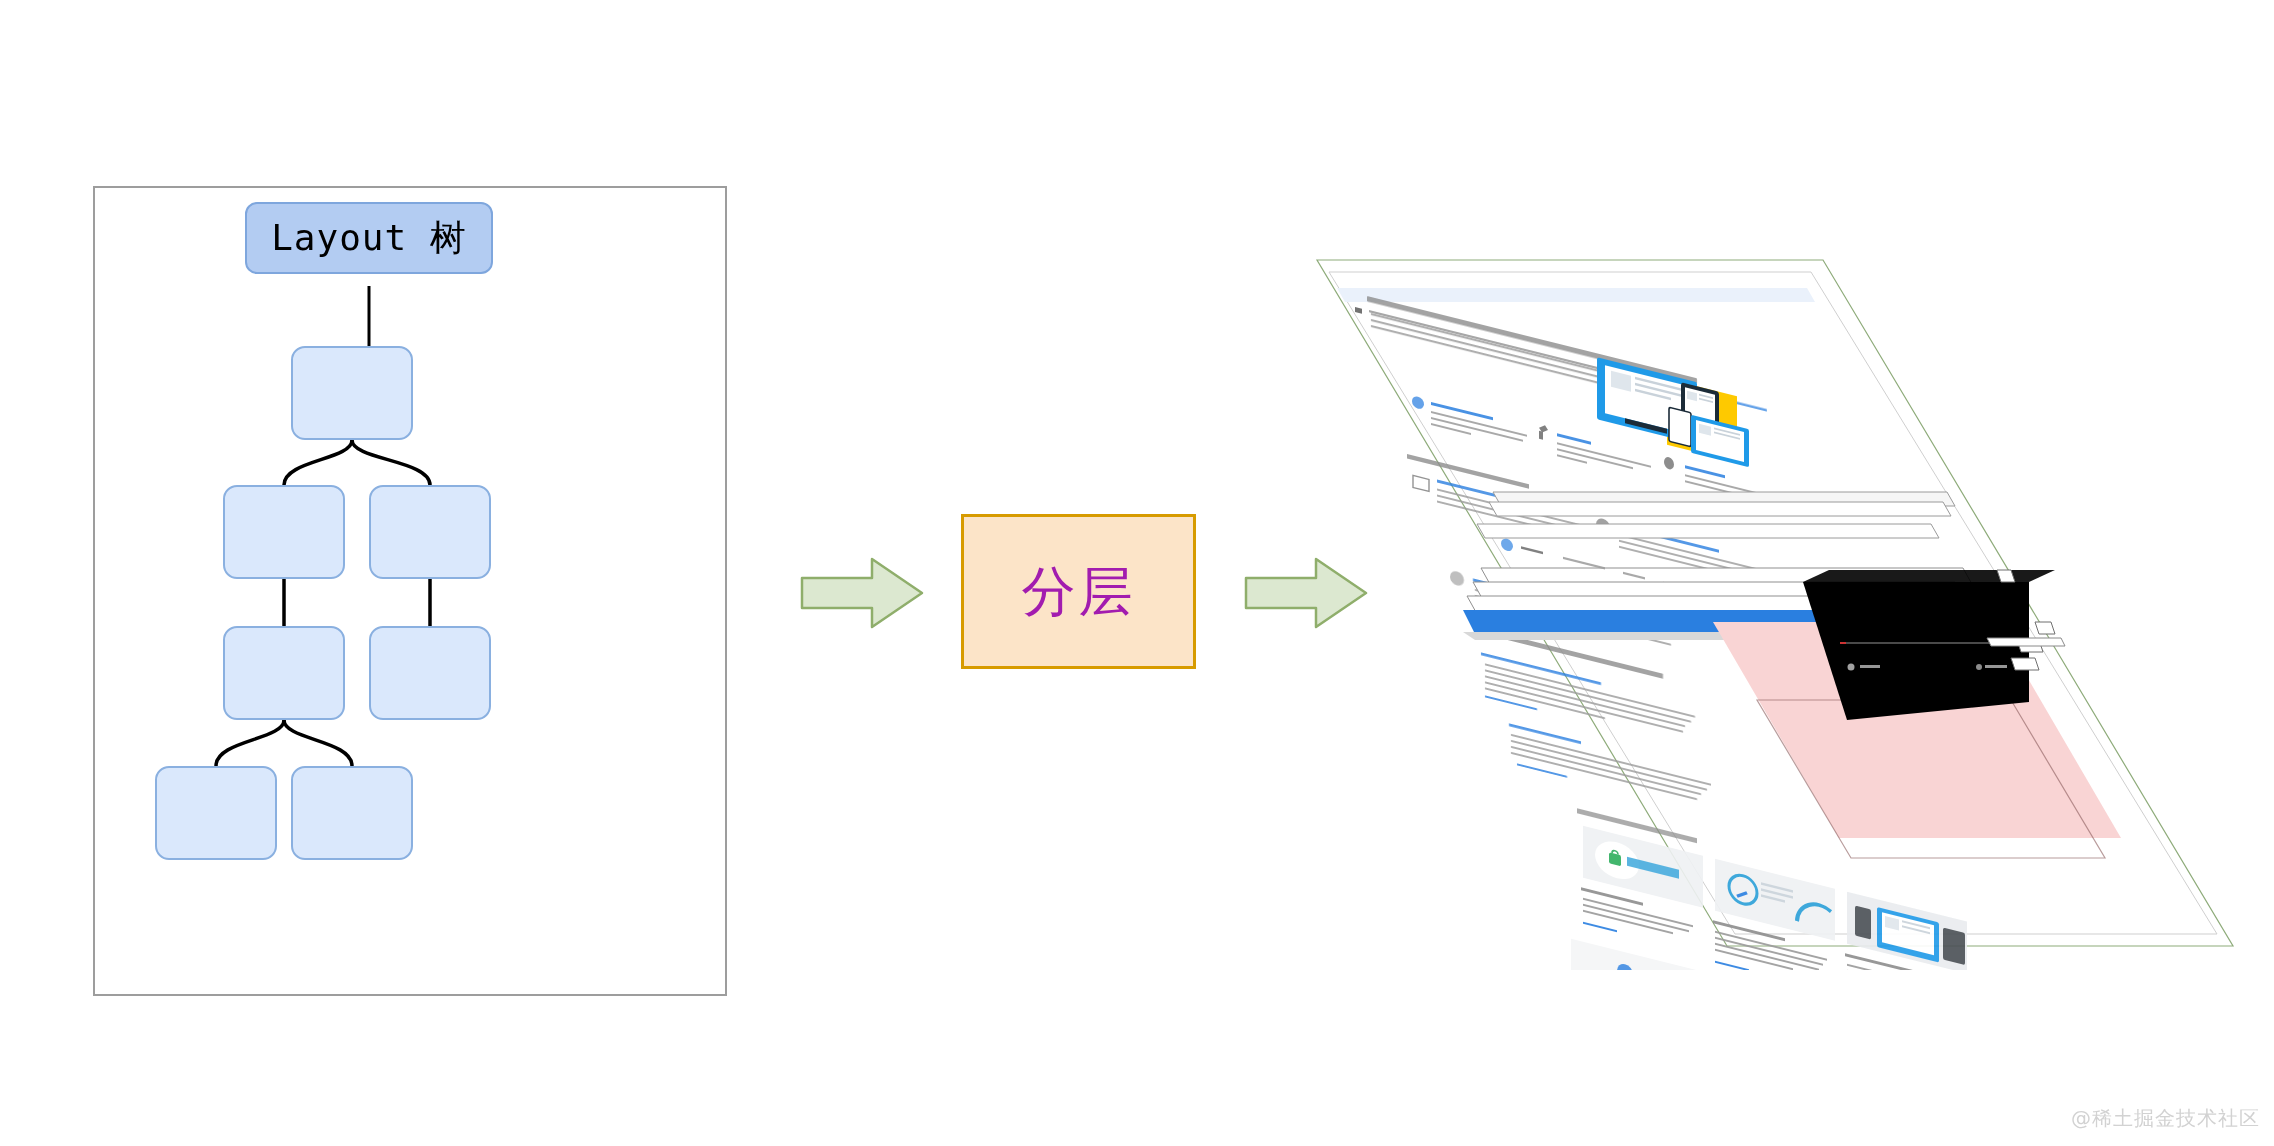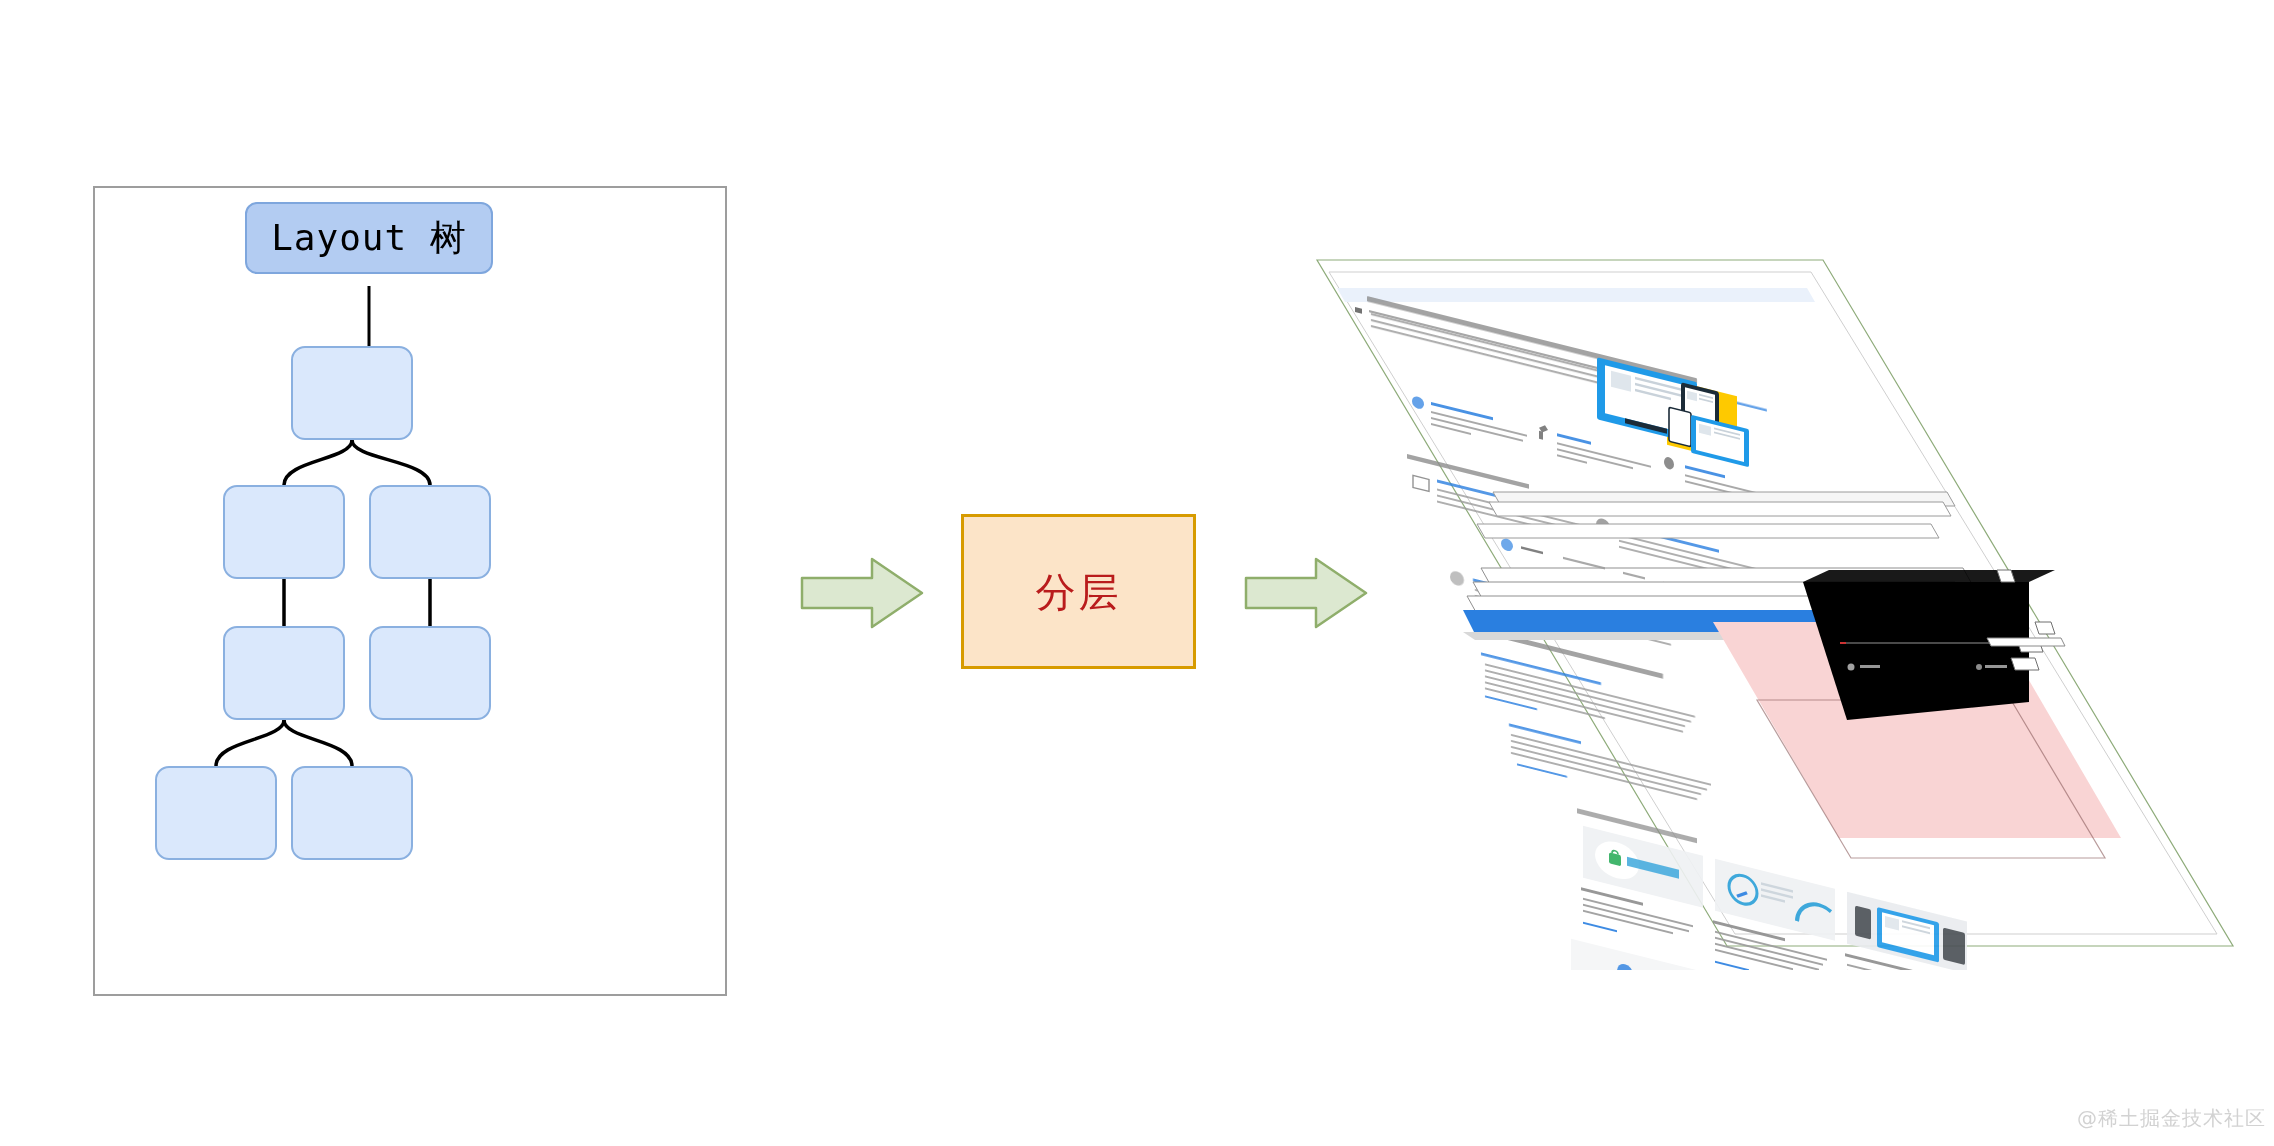--- a/index.html
+++ b/index.html
@@ -65,43 +65,43 @@
     height: 155px;
     background: #fce4c8;
     border: 3px solid #d79b00;
     box-sizing: border-box;
     display: flex;
     align-items: center;
     justify-content: center;
   }
   #layering-label {
     font-family: "DejaVu Sans", "Liberation Sans", sans-serif;
-    font-size: 40px;
-    color: #b91c1c;
+    font-size: 54px;
+    color: #a21caf;
     letter-spacing: 3px;
     line-height: 1;
   }
 
   
   #page-stack {
     position: absolute;
     left: 1295px;
     top: 230px;
     width: 960px;
     height: 740px;
   }
   #page-stack svg {
     position: absolute;
     left: 0; top: 0;
   }
 
   
   #watermark {
     position: absolute;
-    right: 8px;
+    right: 14px;
     bottom: 14px;
     font-family: "DejaVu Sans", "Liberation Sans", sans-serif;
     font-size: 20px;
     color: #d2d2d2;
     letter-spacing: 1px;
     white-space: nowrap;
   }
 </style>
 </head>
 <body>

